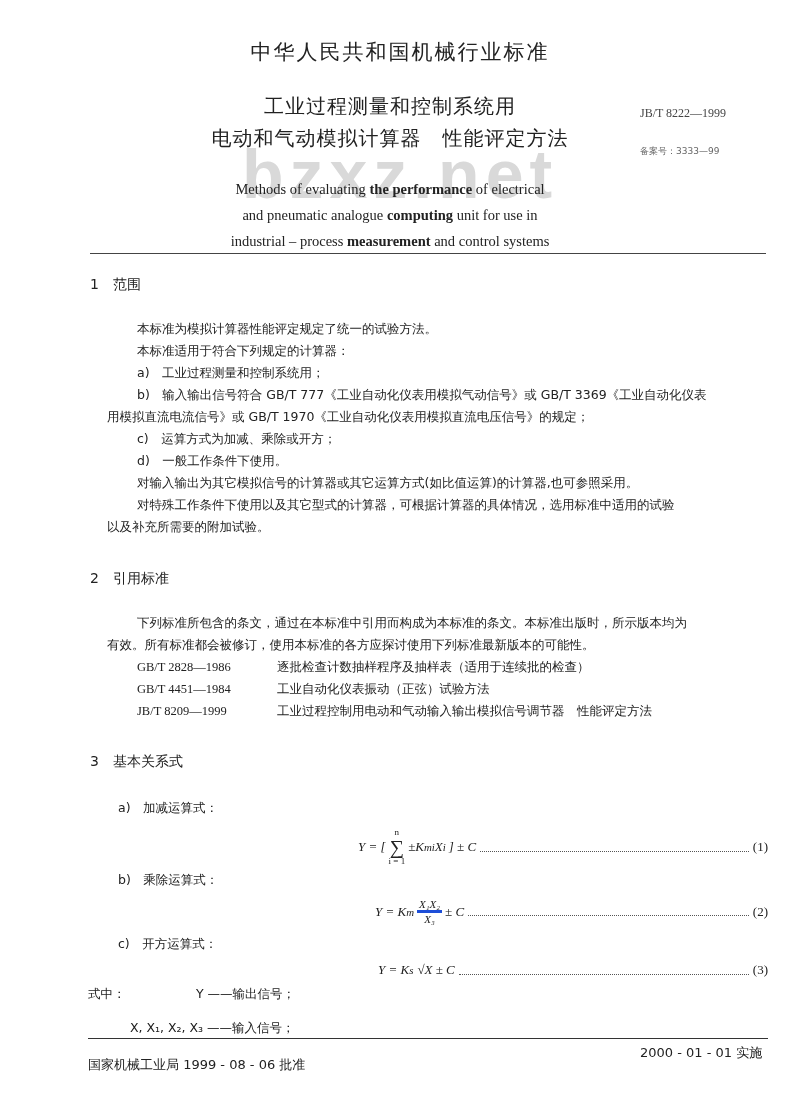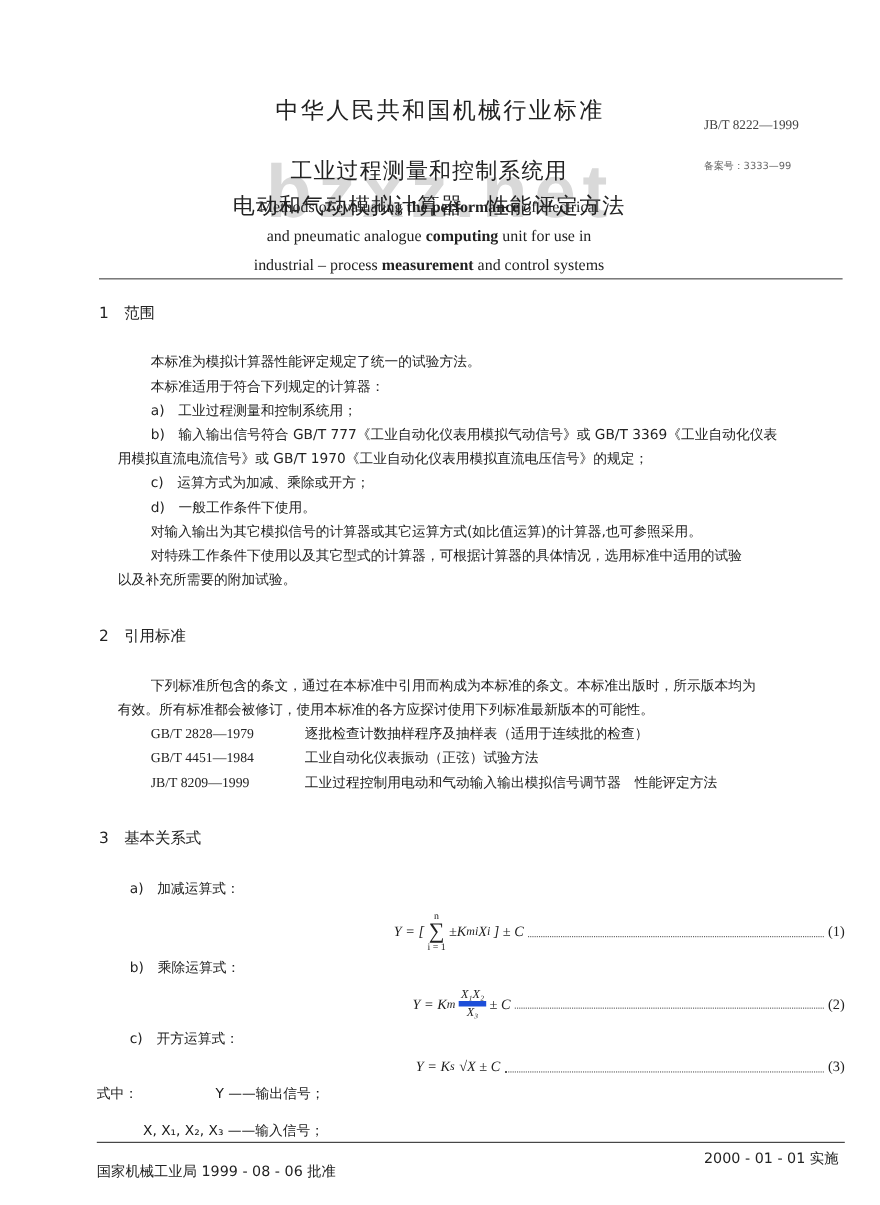--- a/index.html
+++ b/index.html
@@ -1,19 +1,19 @@
 <!DOCTYPE html>
 <html><head>
 <meta charset="utf-8">
 <style>
   html, body { margin: 0; padding: 0; background: #ffffff; }
   body { width: 800px; height: 1095px; position: relative; overflow: hidden;
          font-family: "DejaVu Sans", sans-serif; color: #1a1a1a; }
   .abs { position: absolute; }
-  .cn { font-family: Liberation Sans, sans-serif; margin-top: 48px; }
+  .cn { font-family: Liberation Mono, monospace; }
 
   #header-org { left: 0; width: 800px; top: 38px; text-align: center; font-size: 21px; letter-spacing: 2px; color: #222; }
   #title-cn { left: 180px; width: 420px; top: 92px; text-align: center; font-size: 20px; line-height: 32px; letter-spacing: 1px; color: #222; }
   #std-code { left: 640px; top: 106px; font-size: 12px; color: #444; font-family: "Liberation Serif", serif; }
   #record-no { left: 640px; top: 145px; font-size: 9px; color: #666; }
 
   #watermark { left: 200px; top: 140px; width: 400px; text-align: center; font-size: 68px; font-weight: bold;
                color: #d9d9d9; letter-spacing: 6px; font-family: "Liberation Sans", sans-serif; z-index: 0; line-height: 1; }
 
   #title-en { left: 200px; width: 380px; top: 176px; text-align: center; font-size: 14.5px; line-height: 26px;
@@ -43,21 +43,21 @@
   #fa-label { left: 118px; top: 800px; }
   #fa { left: 358px; top: 828px; width: 410px; }
   #fb-label { left: 118px; top: 872px; }
   #fb { left: 375px; top: 898px; width: 393px; }
   #fc-label { left: 118px; top: 936px; }
   #fc { left: 378px; top: 962px; width: 390px; }
 
   .sum { display: inline-flex; flex-direction: column; align-items: center; font-size: 9px; line-height: 9px; margin: 0 3px; font-style: normal; }
   .sum .sig { font-size: 20px; line-height: 20px; }
   .frac { display: inline-flex; flex-direction: column; align-items: center; font-size: 11px; margin: 0 3px; }
-  .frac .num { border-bottom: 5px solid #1d4ed8; padding: 0 2px; }
+  .frac .num { border-bottom: 3px solid #1d4ed8; padding: 0 2px; }
 
   #where-label { left: 88px; top: 986px; font-size: 12.5px; }
   #where-y { left: 196px; top: 986px; font-size: 12.5px; }
   #where-x { left: 130px; top: 1008px; font-size: 12.5px; margin-top: 12px; }
 
   #rule-bottom { left: 88px; top: 1038px; width: 680px; height: 0; border-top: 1.5px solid #333; }
   #footer-left { left: 88px; top: 1044px; font-size: 13px; color: #222; margin-top: 12px; }
   #footer-right { left: 640px; top: 1044px; font-size: 13px; color: #222; }
 </style>
 </head>
@@ -95,21 +95,21 @@
   <div class="ind">对输入输出为其它模拟信号的计算器或其它运算方式(如比值运算)的计算器,也可参照采用。</div>
   <div class="ind">对特殊工作条件下使用以及其它型式的计算器，可根据计算器的具体情况，选用标准中适用的试验</div>
   <div>以及补充所需要的附加试验。</div>
 </div>
 
 <div id="sec2-head" class="abs h2">2　引用标准</div>
 <div id="sec2-body" class="abs p">
   <div class="ind">下列标准所包含的条文，通过在本标准中引用而构成为本标准的条文。本标准出版时，所示版本均为</div>
   <div>有效。所有标准都会被修订，使用本标准的各方应探讨使用下列标准最新版本的可能性。</div>
   <div class="ind ref-row">
-    <span class="ref-code">GB/T 2828—1979</span>
+    <span class="ref-code">GB/T 2828—1986</span>
     <span>逐批检查计数抽样程序及抽样表（适用于连续批的检查）</span>
   </div>
   <div class="ind ref-row">
     <span class="ref-code">GB/T 4451—1984</span>
     <span>工业自动化仪表振动（正弦）试验方法</span>
   </div>
   <div class="ind ref-row">
     <span class="ref-code">JB/T 8209—1999</span>
     <span>工业过程控制用电动和气动输入输出模拟信号调节器　性能评定方法</span>
   </div>

